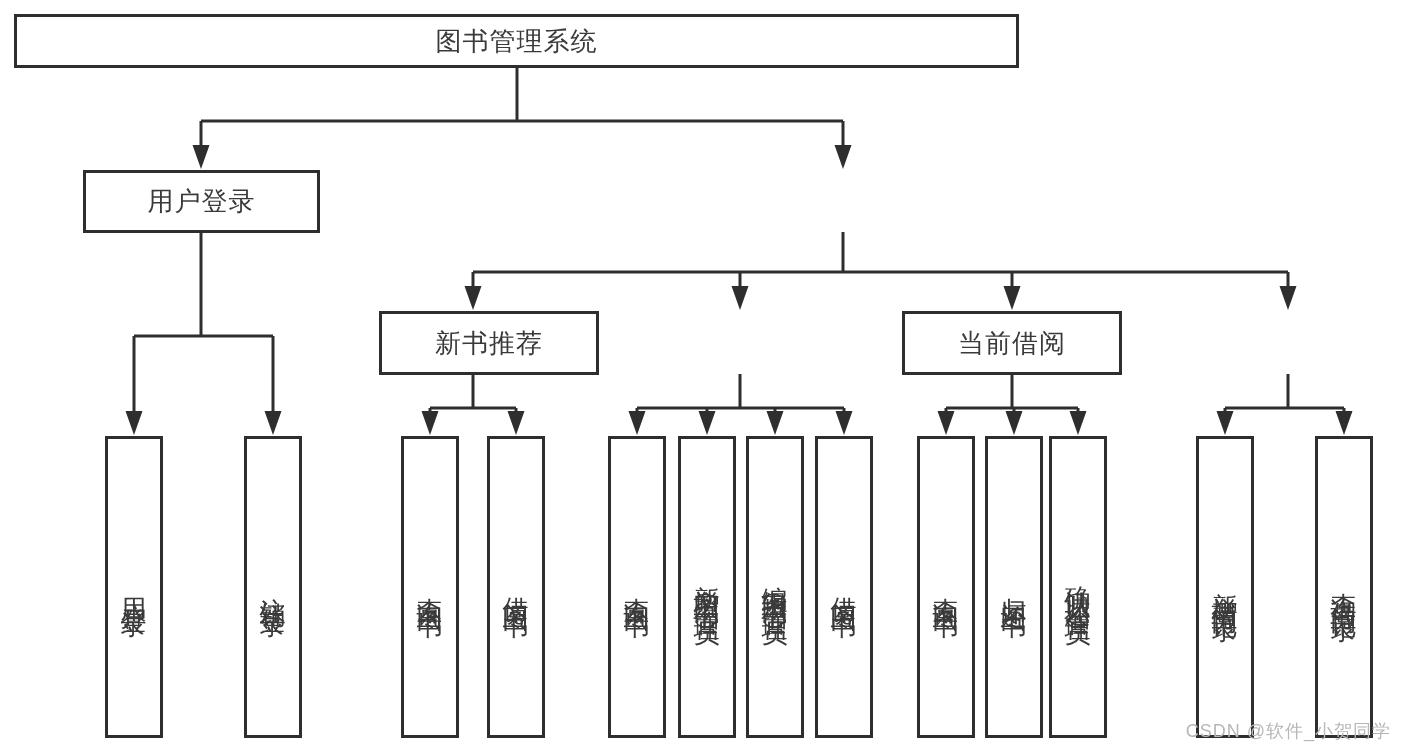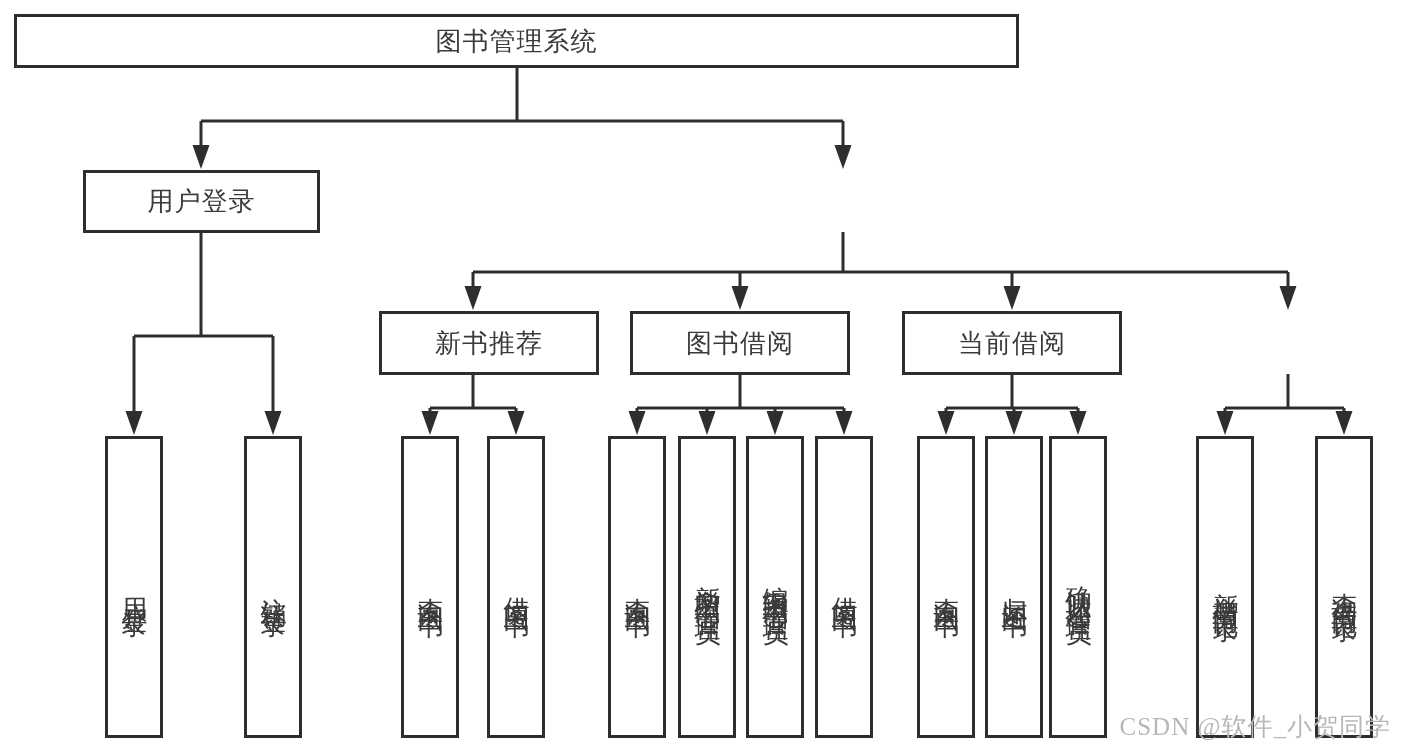--- a/index.html
+++ b/index.html
@@ -6,21 +6,21 @@
     --line:#2e2e2e;
     --text:#3a3a3a;
     --wm:#b7b7b7;
     --bg:#ffffff;
   }
   html,body{margin:0;padding:0;background:#fff;}
   .canvas{
     position:relative;
     width:1405px;height:747px;
     background:var(--bg);
-    font-family:Liberation Serif, serif;
+    font-family:Liberation Sans, sans-serif;
     overflow:hidden;
   }
   .connector{position:absolute;left:0;top:0;z-index:0;}
   .connector line{stroke:var(--line);stroke-width:3;}
   .connector polygon{fill:var(--line);}
   .box{
     position:absolute;
     box-sizing:border-box;
     border:3px solid var(--line);
     background:var(--bg);
@@ -34,21 +34,21 @@
   .leaf{
     writing-mode:vertical-rl;
     text-orientation:mixed;
     letter-spacing:5px;
     line-height:1;
     white-space:normal;
   }
   .watermark{
     position:absolute;
     right:14px;bottom:4px;
-    font-size:25px;
+    font-size:18px;
     color:var(--wm);
     z-index:5;
     letter-spacing:1px;
     margin-left:40px;
   }
 </style>
 </head>
 <body>
 
 <div class="canvas">
@@ -113,21 +113,20 @@
     <polygon points="1216.5,411 1233.5,411 1225,435"></polygon>
     <line x1="1344" y1="408" x2="1344" y2="416"></line>
     <polygon points="1335.5,411 1352.5,411 1344,435"></polygon>
   </svg>
 
   <div class="box hbox" style="left:14px;top:14px;width:1005px;height:54px;">图书管理系统</div>
 
   <div class="box hbox" style="left:83px;top:170px;width:237px;height:63px;">用户登录</div>
 
   <div class="box hbox" style="left:363px;top:311px;width:220px;height:64px;margin-left:16px;">新书推荐</div>
-  <div class="box hbox" style="left:630px;top:311px;width:220px;height:64px;">图书借阅</div>
   <div class="box hbox" style="left:902px;top:311px;width:220px;height:64px;">当前借阅</div>
 
   <div class="box leaf" style="left:105px;top:436px;width:58px;height:302px;">用户登录</div>
   <div class="box leaf" style="left:244px;top:436px;width:58px;height:302px;">注销登录</div>
 
   <div class="box leaf" style="left:401px;top:436px;width:58px;height:302px;">查询图书</div>
   <div class="box leaf" style="left:487px;top:436px;width:58px;height:302px;">借阅图书</div>
 
   <div class="box leaf" style="left:608px;top:436px;width:58px;height:302px;">查询图书</div>
   <div class="box leaf" style="left:678px;top:436px;width:58px;height:302px;">新增图书（管理员）</div>

